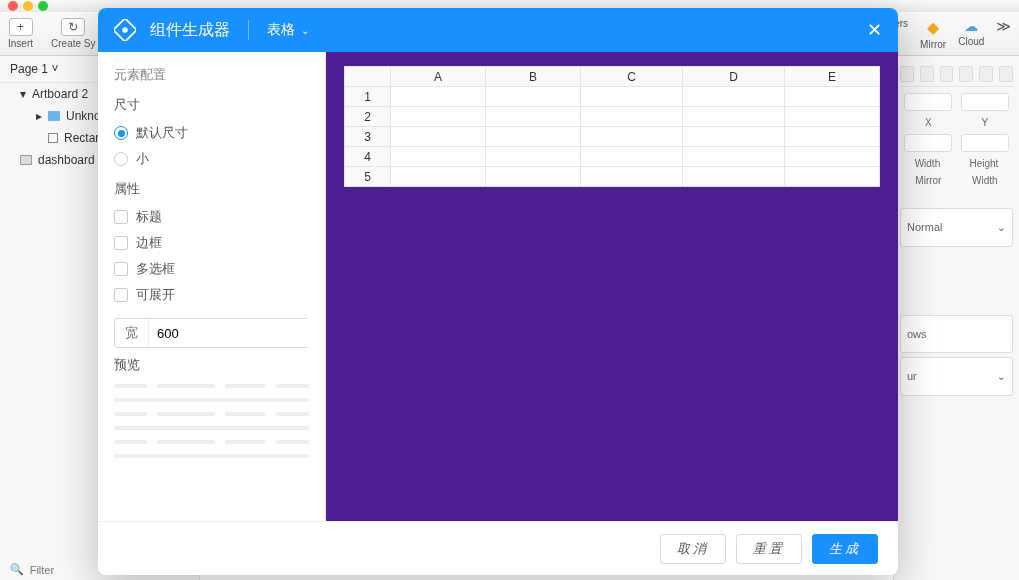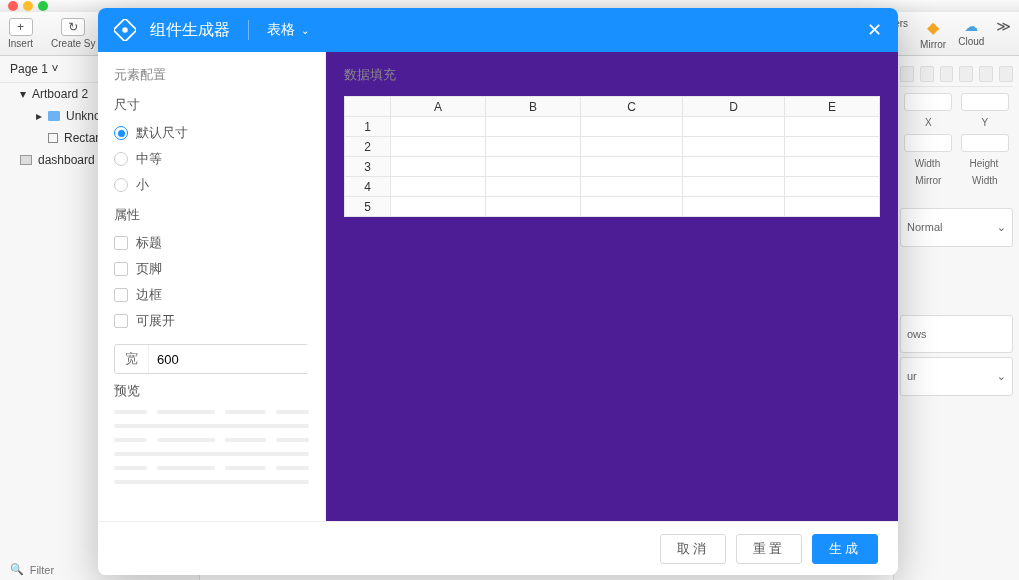--- a/index.html
+++ b/index.html
@@ -60,21 +60,21 @@
     .pv-row { display:flex; gap:10px; margin: 8px 0; }
     .pv-row .pv-cell { height:4px; background:#eee; border-radius:2px; }
     
     
     .data-table { width: 100%; border-collapse: collapse; background: #fff; font-size: 12px; color: #333; }
     .data-table th, .data-table td { border: 1px solid #e5e5e5; height: 20px; text-align: center; font-weight: normal; }
     .data-table th { background: #fafafa; }
     .data-table .row-head { background: #fafafa; width: 46px; }
     
     .modal-footer { height: 54px; border-top: 1px solid #eee; display: flex; align-items: center; justify-content: flex-end; padding: 0 20px; gap: 10px; background:#fff; }
-    .btn { height: 30px; padding: 0 16px; border-radius: 3px; font-size: 13px; cursor: pointer; display:flex; align-items:center; letter-spacing: 3px; }
+    .btn { height: 30px; padding: 0 16px; border-radius: 3px; font-size: 13px; cursor: pointer; display:flex; align-items:center; letter-spacing: 3px; font-style: italic; }
     .btn-default { background: #fff; border: 1px solid #d9d9d9; color: #555; }
     .btn-primary { background: #1890ff; border: 1px solid #1890ff; color: #fff; }
   </style>
 </head>
 <body>
 
 <div class="bg-app">
   <div class="bg-titlebar">
     <div class="traffic r"></div>
     <div class="traffic y"></div>
@@ -190,39 +190,35 @@
     <div class="mb-left">
       <div class="sec-title">元素配置</div>
 
       <div class="grp-label">尺寸</div>
       <div class="radio-row">
         <div class="radio checked"></div>
         <span>默认尺寸</span>
       </div>
       <div class="radio-row">
         <div class="radio"></div>
-        <span>中等</span>
-      </div>
-      <div class="radio-row">
-        <div class="radio"></div>
         <span>小</span>
       </div>
 
       <div class="grp-label">属性</div>
       <div class="check-row">
           <div class="check"></div>
           <span>标题</span>
         </div>
       <div class="check-row">
           <div class="check"></div>
-          <span>页脚</span>
+          <span>边框</span>
         </div>
       <div class="check-row">
           <div class="check"></div>
-          <span>边框</span>
+          <span>多选框</span>
         </div>
       <div class="check-row">
           <div class="check"></div>
           <span>可展开</span>
         </div>
 
       <div class="width-input">
         <span>宽</span>
         <input value="600" style="">
 
@@ -248,21 +244,20 @@
             <div class="pv-cell" style="width:20%"></div>
             <div class="pv-cell" style="width:35%"></div>
             <div class="pv-cell" style="width:25%"></div>
             <div class="pv-cell" style="width:20%"></div>
           </div>
         <div class="pv-line"></div>
       </div>
     </div>
 
     <div class="mb-right">
-      <div class="sec-title">数据填充</div>
       <table class="data-table">
         <thead>
           <tr>
             <th class="row-head"></th>
             <th>A</th>
             <th>B</th>
             <th>C</th>
             <th>D</th>
             <th>E</th>
           </tr>

